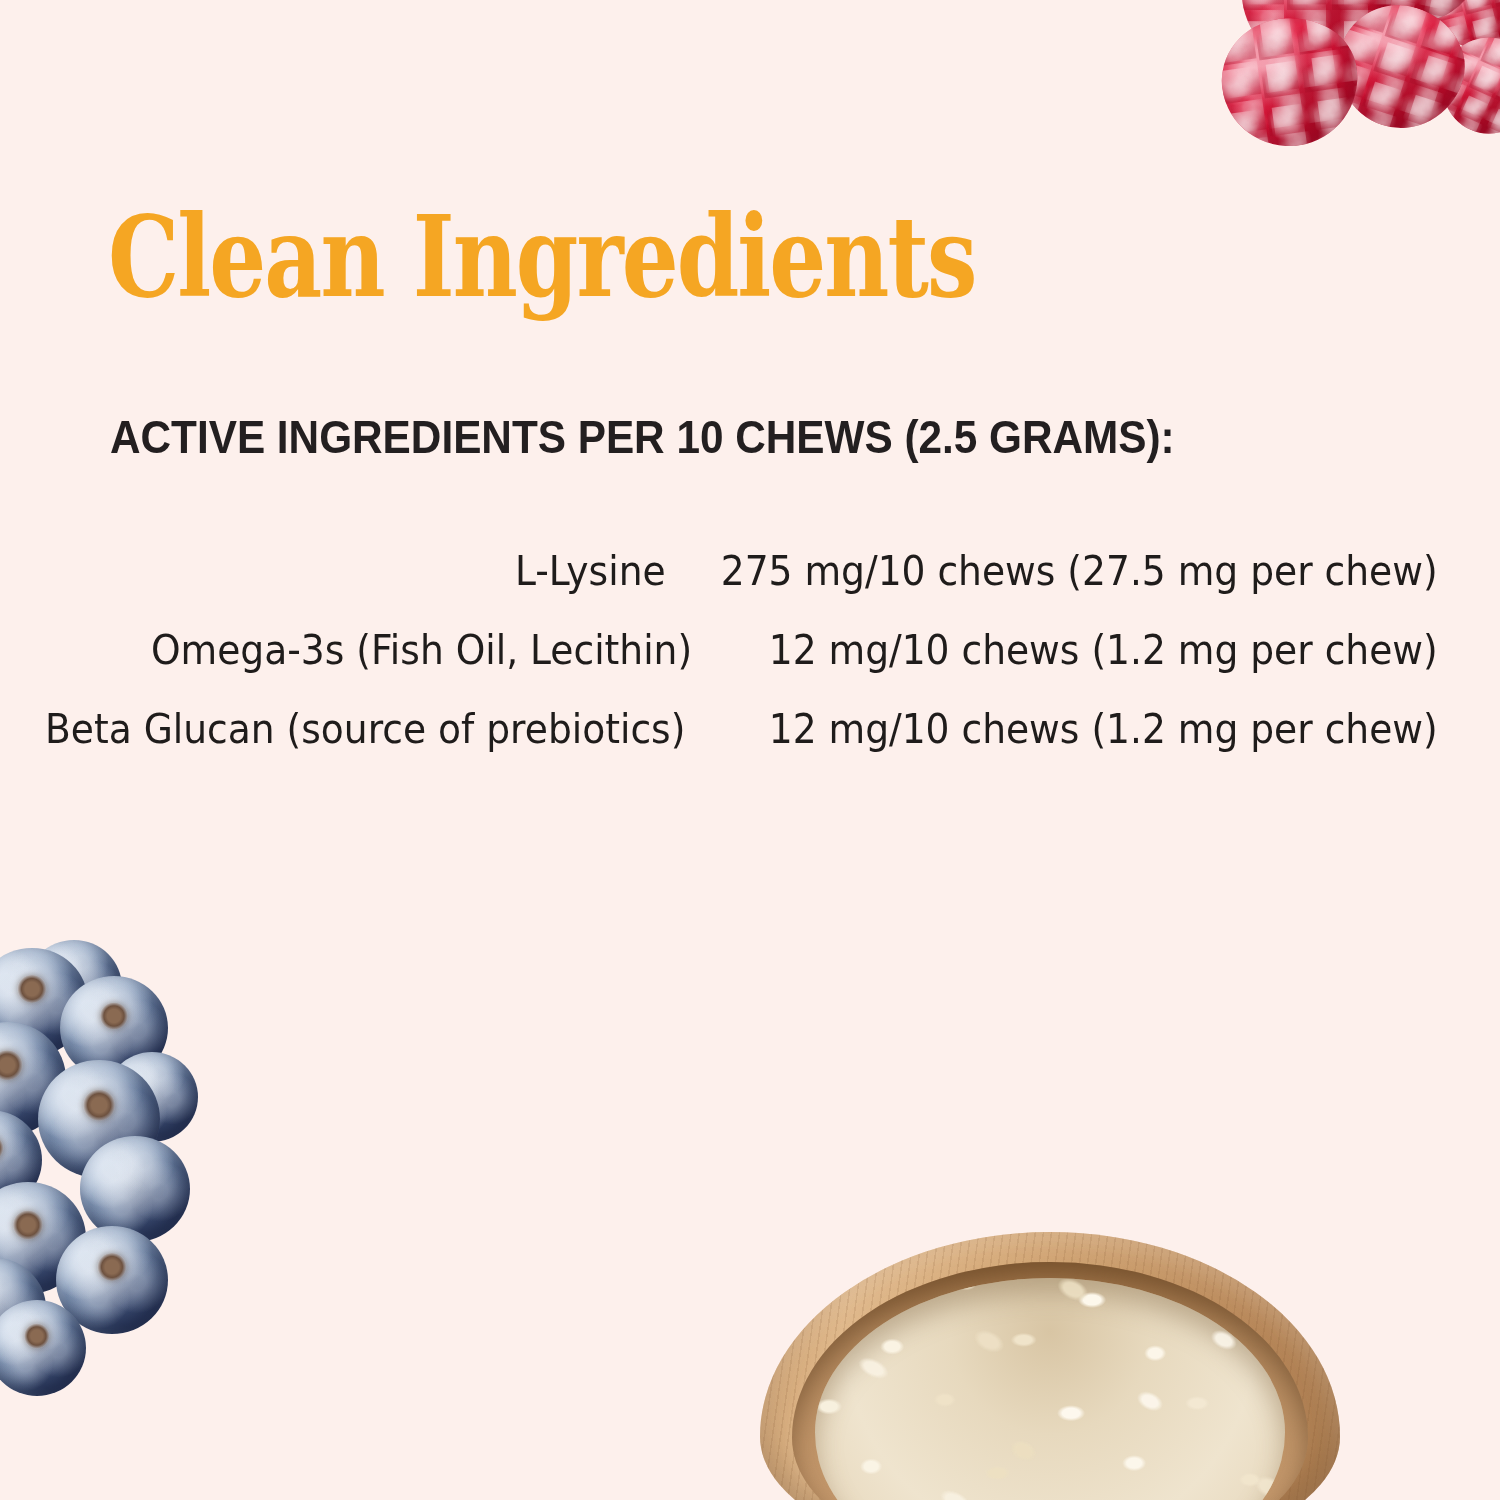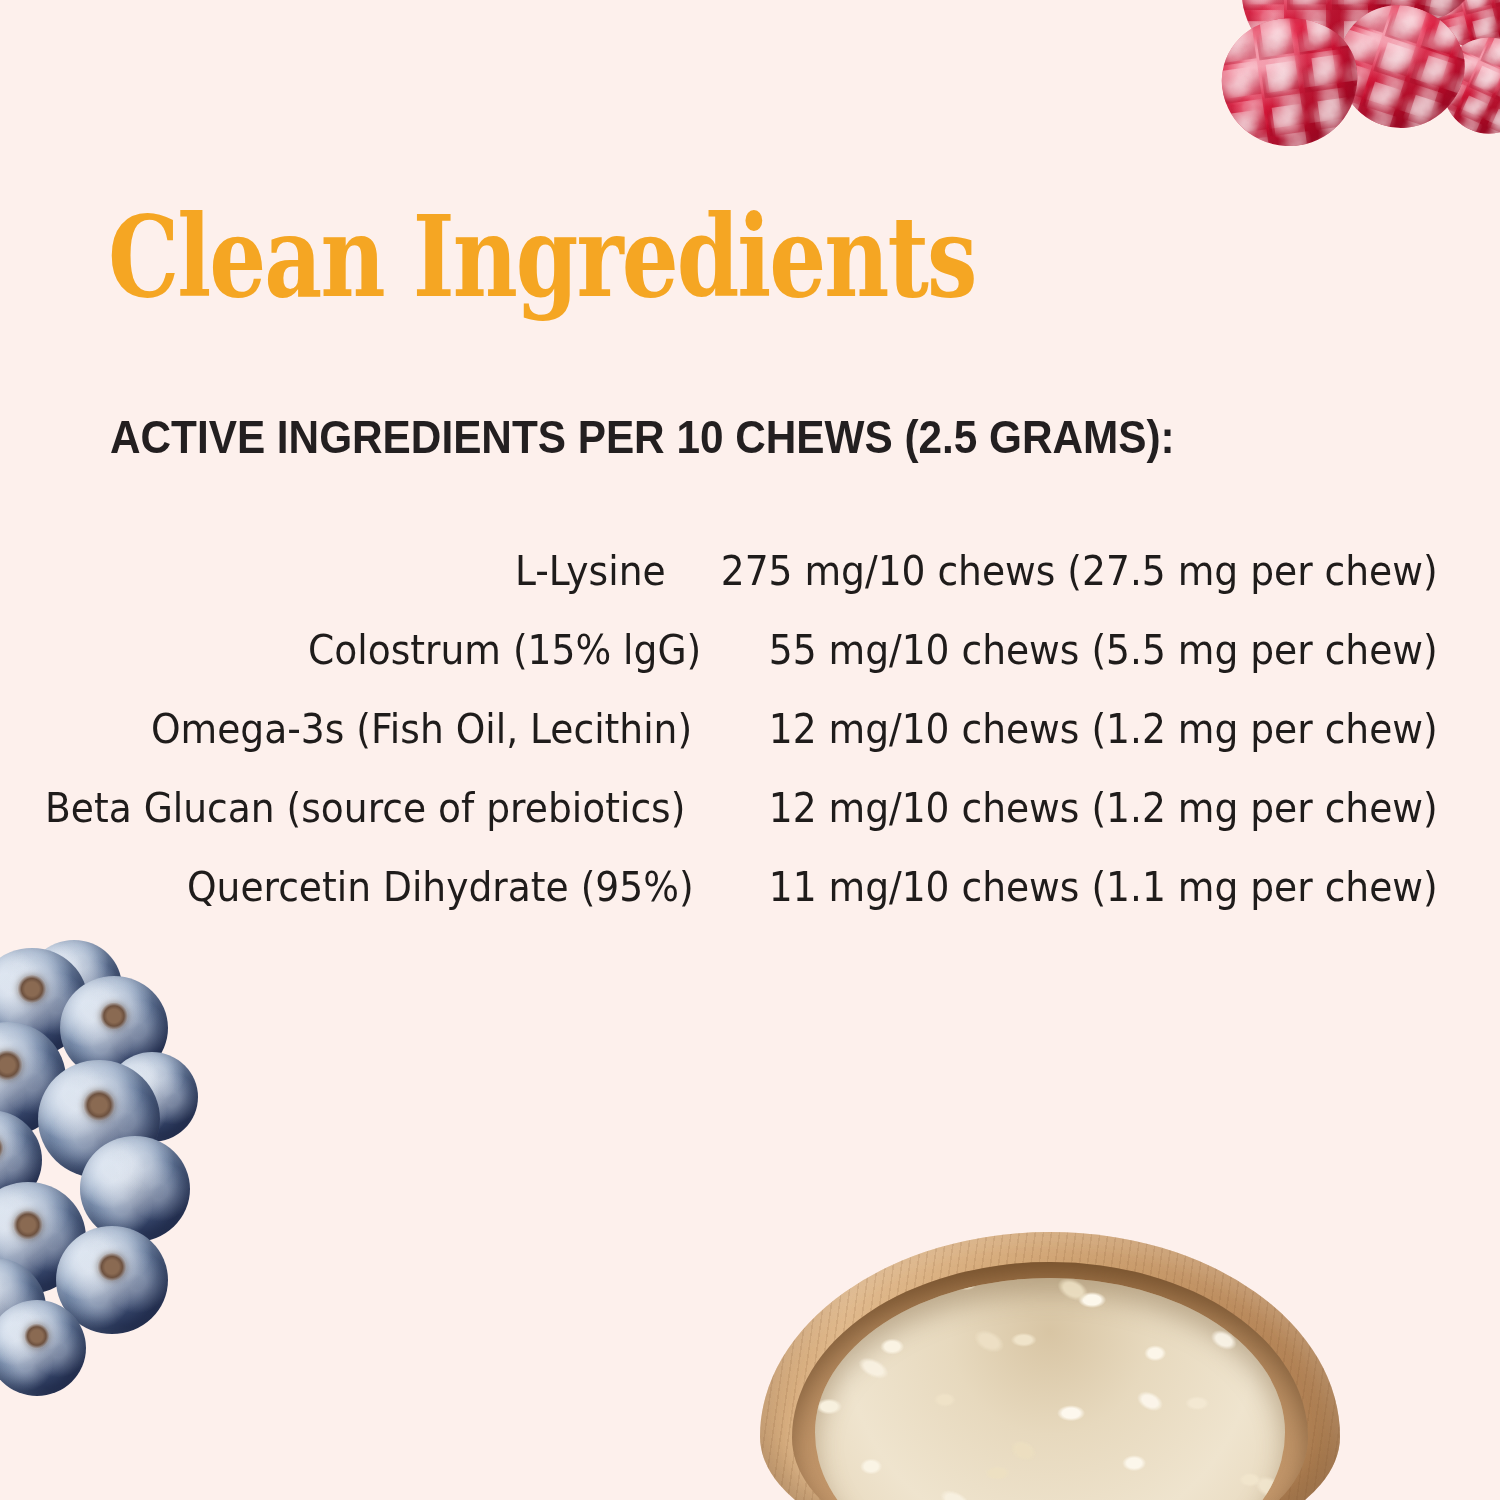--- a/index.html
+++ b/index.html
@@ -330,35 +330,27 @@
 
     <div class="section-heading">ACTIVE INGREDIENTS PER 10 CHEWS (2.5 GRAMS):</div>
 
     <div class="ing-table">
 
       <div class="ing-row">
         <div class="ing-name">L-Lysine</div>
         <div class="ing-amount">275 mg/10 chews (27.5 mg per chew)</div>
       </div>
 
-      <div class="ing-row">
-        <div class="ing-name">Colostrum (15% lgG)</div>
-        <div class="ing-amount">55 mg/10 chews (5.5 mg per chew)</div>
-      </div>
 
       <div class="ing-row">
         <div class="ing-name">Omega-3s (Fish Oil, Lecithin)</div>
         <div class="ing-amount">12 mg/10 chews (1.2 mg per chew)</div>
       </div>
 
       <div class="ing-row">
         <div class="ing-name">Beta Glucan (source of prebiotics)</div>
         <div class="ing-amount">12 mg/10 chews (1.2 mg per chew)</div>
       </div>
 
-      <div class="ing-row">
-        <div class="ing-name">Quercetin Dihydrate (95%)</div>
-        <div class="ing-amount">11 mg/10 chews (1.1 mg per chew)</div>
-      </div>
 
     </div>
   </div>
 </div>
 
 </body></html>

